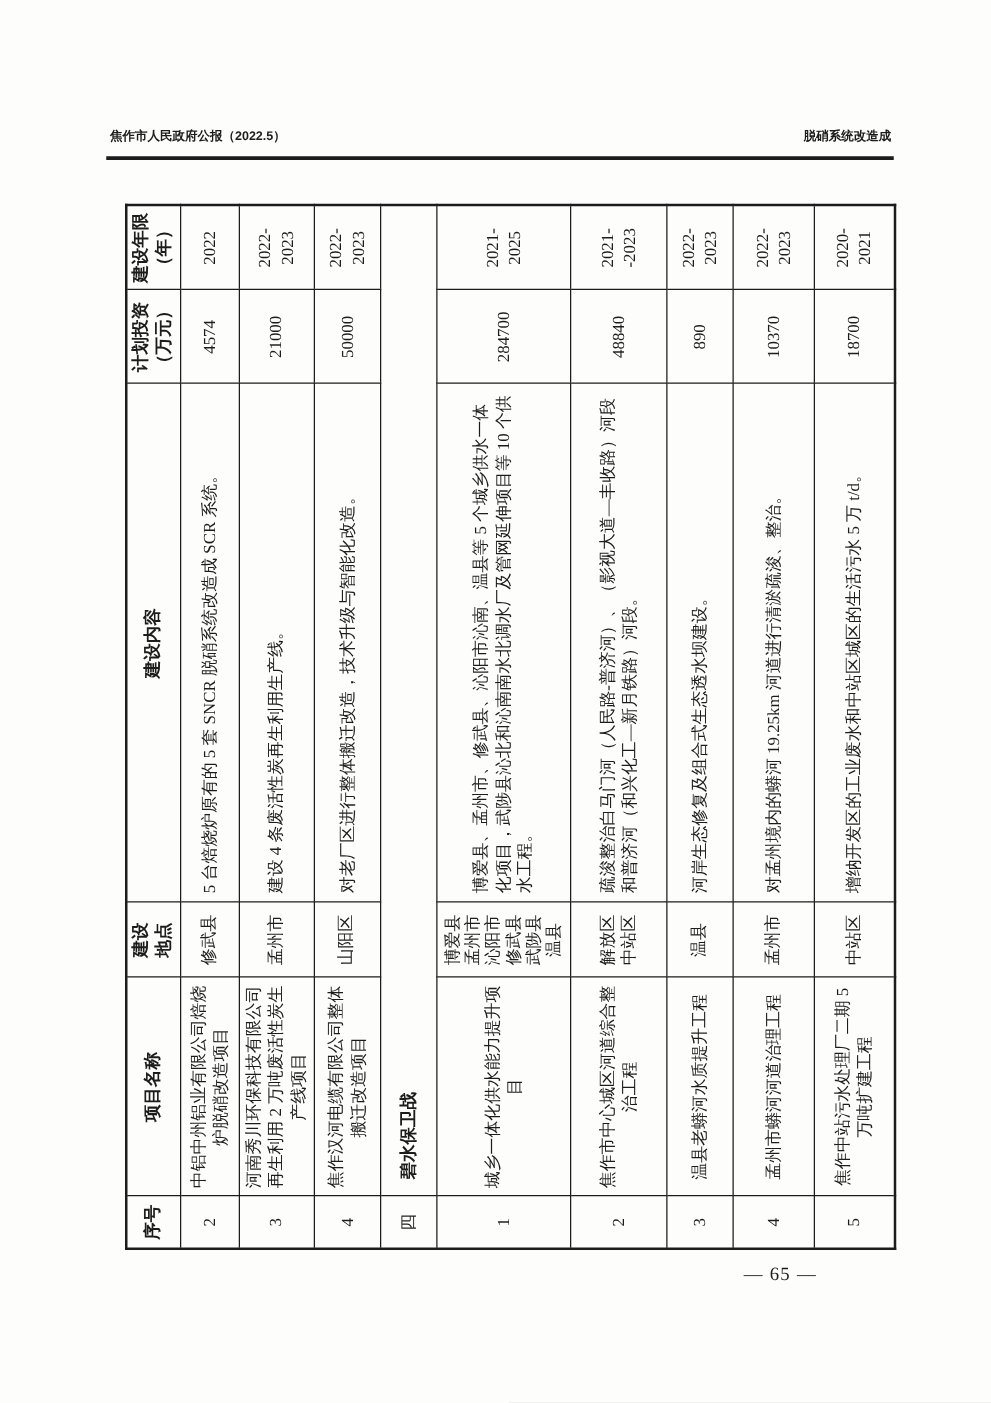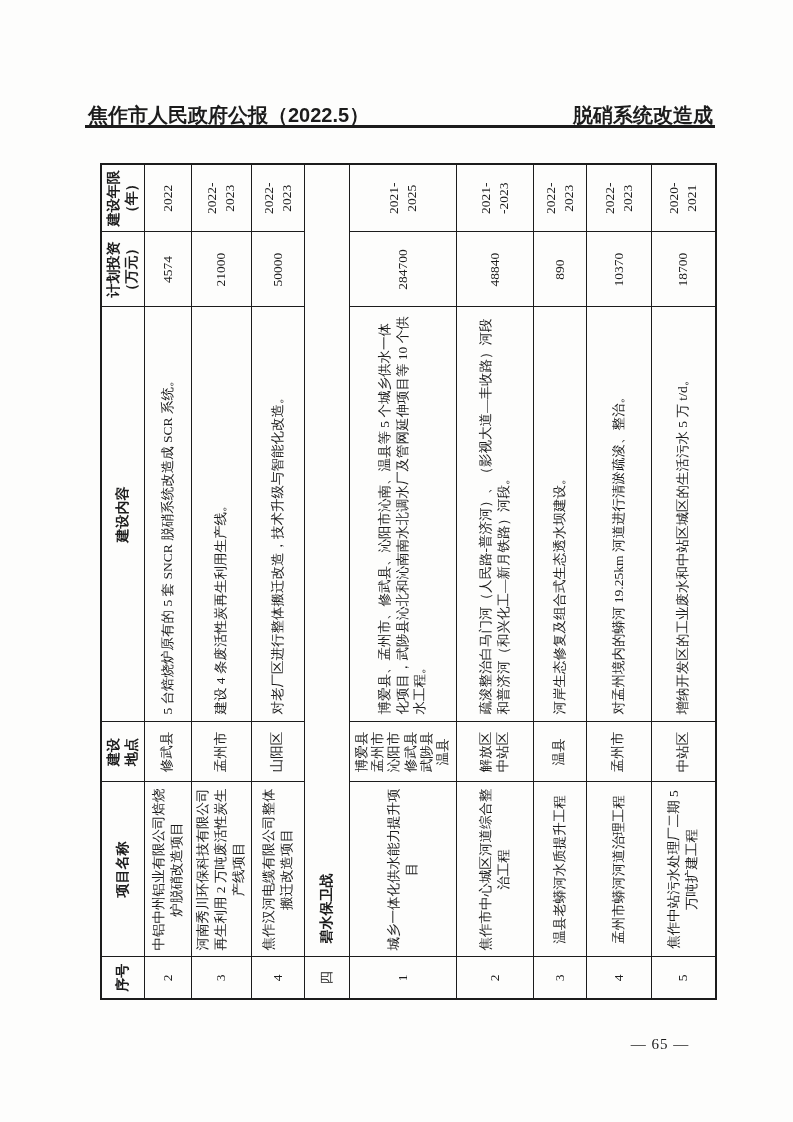--- a/index.html
+++ b/index.html
@@ -1,37 +1,37 @@
 <!DOCTYPE html>
 <html><head>
 <meta charset="utf-8">
 <style>
   html,body{margin:0;padding:0;background:#e8e8e8;}
   .page{position:relative;width:793px;height:1122px;background:#fdfdfc;overflow:hidden;
         font-family:"Liberation Serif","DejaVu Serif",serif;color:#1c1c1c;margin:0 auto;}
   .doc-header{position:absolute;left:88px;right:80px;top:102px;display:flex;
         justify-content:space-between;align-items:baseline;
-        font-family:"Liberation Sans","DejaVu Sans",sans-serif;font-weight:bold;font-size:20px;}
+        font-family:"Liberation Sans","DejaVu Sans",sans-serif;font-weight:bold;font-size:10px;}
   .header-rule{position:absolute;left:85px;right:78px;top:125px;height:3px;background:#1c1c1c;}
   .table-viewport{position:absolute;left:100px;top:165px;width:615px;height:835px;}
   .landscape{position:absolute;left:0;top:0;width:835px;height:615px;
         transform-origin:0 0;transform:translateY(835px) rotate(-90deg);}
   table.projects{width:835px;height:615px;border-collapse:collapse;table-layout:fixed;
         border:2px solid #1c1c1c;}
   .projects th,.projects td{border:1px solid #1c1c1c;font-size:13.5px;line-height:1.32;
         padding:1px 5px;text-align:center;vertical-align:middle;overflow:hidden;}
   .projects th{font-weight:bold;font-size:14px;white-space:pre-line;line-height:1.25;}
   td.cell-content{text-align:left;padding:2px 7px;}
   td.cell-location{white-space:pre-line;line-height:1.2;padding:1px 2px;}
   td.cell-name{padding:1px 4px;}
   td.cell-section{text-align:left;padding-left:13px;font-weight:bold;font-size:14px;
         font-family:"Liberation Sans","DejaVu Sans",sans-serif;}
   td.cell-seq,td.cell-investment,td.cell-years{font-size:13.5px;}
-  .page-number{position:absolute;top:1012px;left:595px;width:130px;text-align:center;
-        font-size:15px;letter-spacing:1px;margin-top:24px;}
+  .page-number{position:absolute;top:1012px;left:595px;width:130px;
+        font-size:15px;letter-spacing:1px;}
 </style>
 </head>
 <body>
 
 <div class="page">
 
   <div class="doc-header">
     <span>焦作市人民政府公报（2022.5）</span>
     <span>脱硝系统改造成</span>
   </div>

